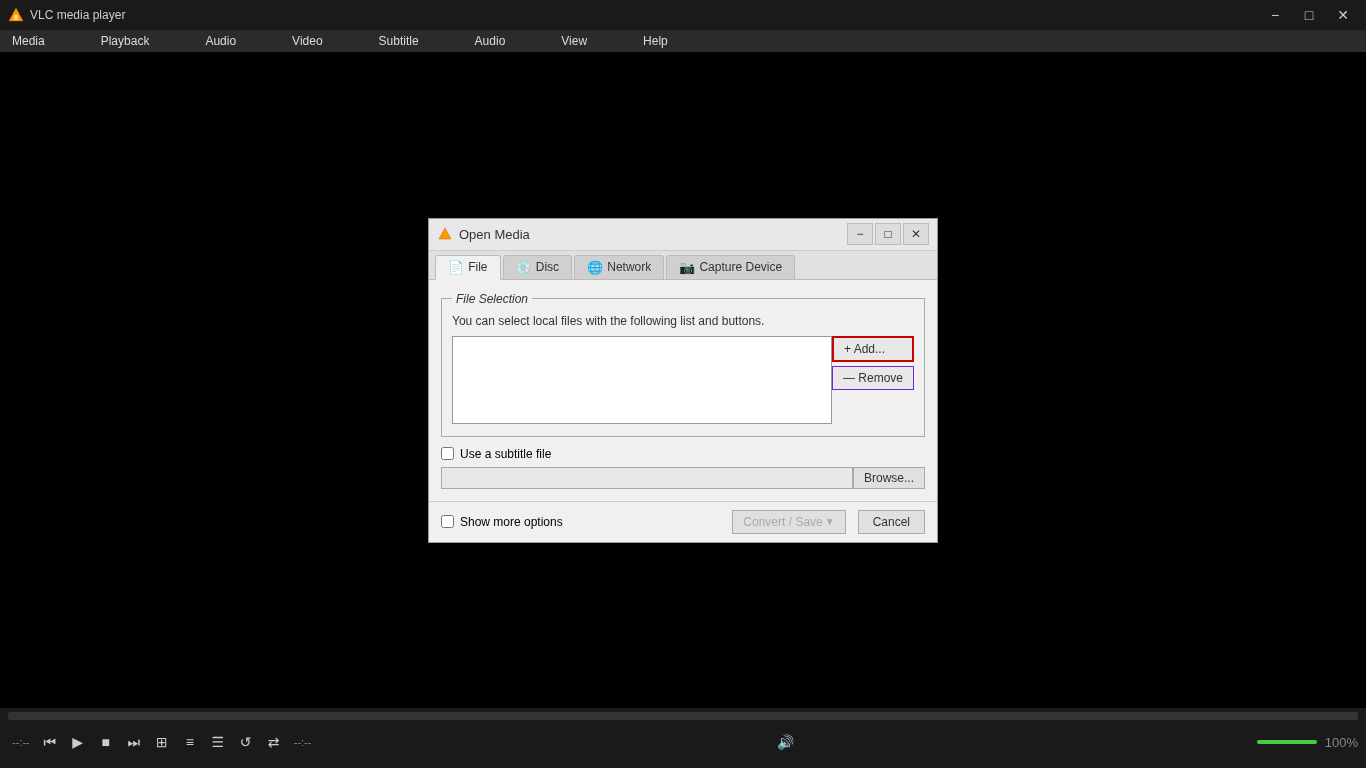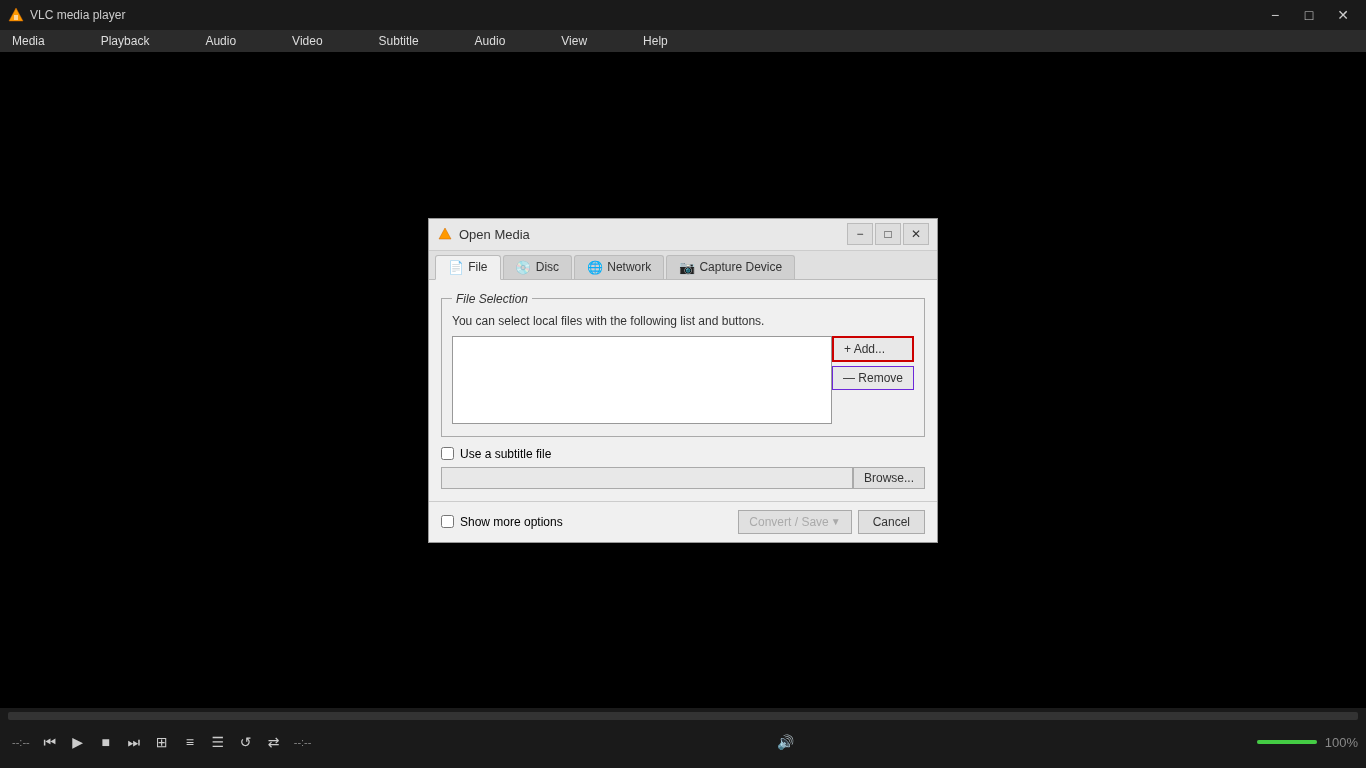--- a/index.html
+++ b/index.html
@@ -325,21 +325,21 @@
       gap: 8px;
     }
     .show-more-checkbox-row {
       display: flex;
       align-items: center;
       gap: 6px;
       flex: 1;
     }
     .footer-buttons {
       display: flex;
-      gap: 6px;
+      gap: 12px;
     }
     .convert-save-btn {
       padding: 4px 10px;
       background: #e0e0e0;
       border: 1px solid #aaa;
       cursor: pointer;
       font-size: 12px;
       color: #555;
       display: flex;
       align-items: center;

